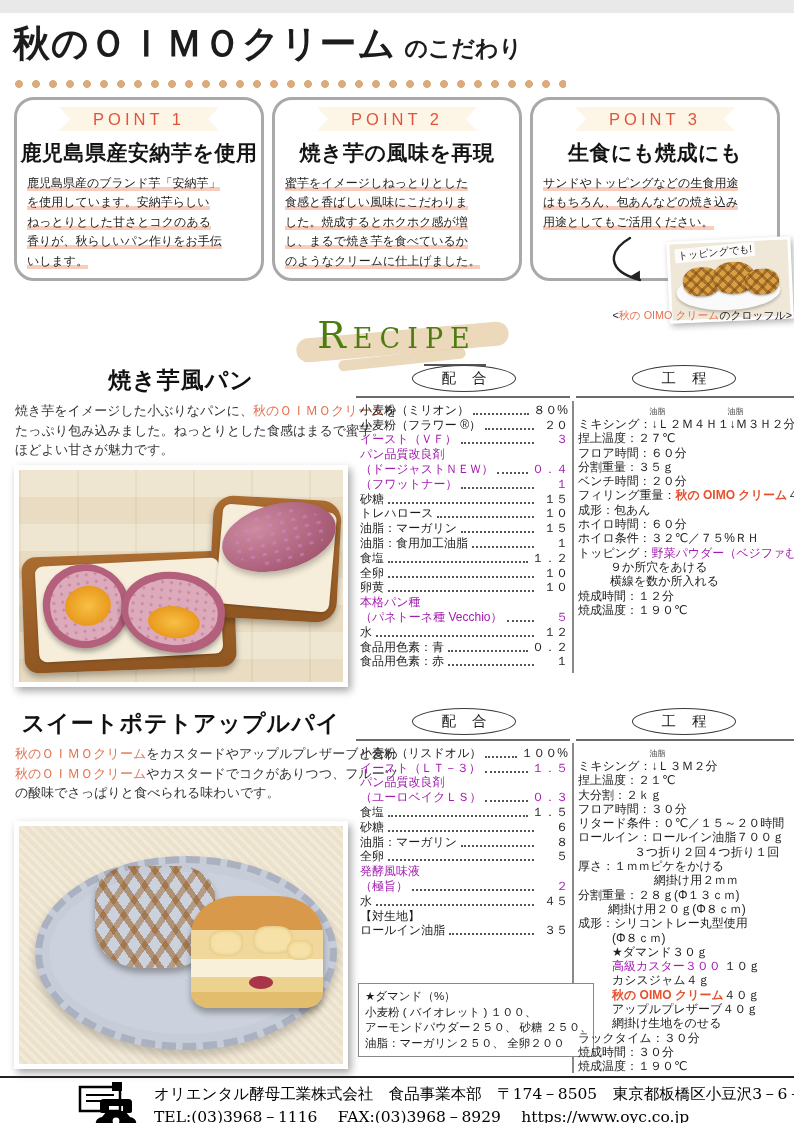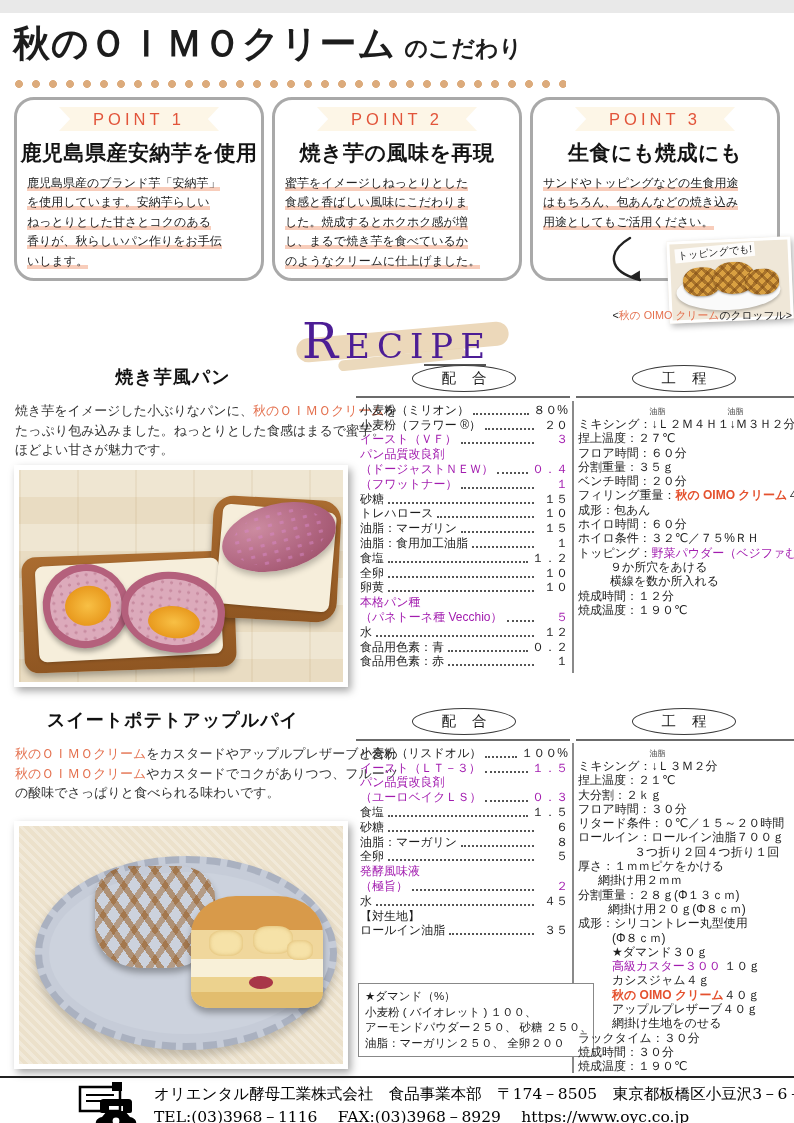--- a/index.html
+++ b/index.html
@@ -35,25 +35,25 @@
                         repeating-linear-gradient(-45deg,rgba(120,70,20,.5) 0 3px,transparent 3px 8px);
        box-shadow:0 1px 2px rgba(0,0,0,.3);}
   .wlabel{position:absolute;left:5px;top:3px;font-size:10px;background:rgba(255,255,255,.88);padding:0 3px;transform:rotate(-3deg);white-space:nowrap;}
   .wcap{position:absolute;left:528px;top:296px;width:264px;text-align:right;font-size:10.8px;color:#222;white-space:nowrap;}
 
   
   .brush{position:absolute;left:296px;top:317px;width:213px;height:24px;background:#ecd8ba;border-radius:13px;transform:rotate(-5deg);}
   .brush2{position:absolute;left:338px;top:341px;width:128px;height:11px;background:#e8d2b0;border-radius:6px;transform:rotate(-6deg);opacity:.85;}
   .recipe-h{position:absolute;left:0;top:300px;width:794px;text-align:center;
             font-family:"DejaVu Serif","Liberation Serif",serif;font-variant:small-caps;
-            font-size:48px;letter-spacing:7px;color:#4c1d95;z-index:2;}
+            font-size:38px;letter-spacing:7px;color:#4d7c0f;z-index:2;}
   .rub{position:absolute;left:424px;top:351px;width:62px;height:1.5px;background:#555;}
 
   
-  .rtitle{position:absolute;left:6px;width:334px;text-align:center;font-size:18px;font-weight:bold;letter-spacing:1px;color:#111;}
+  .rtitle{position:absolute;left:14px;width:334px;text-align:center;font-size:23px;font-weight:bold;letter-spacing:1px;color:#111;}
   .desc{position:absolute;left:15px;width:348px;font-size:13px;line-height:19.5px;color:#333;}
   .dline{white-space:pre;}
   .photo{position:absolute;border:5px solid #fff;box-shadow:3px 4px 8px rgba(0,0,0,.35);overflow:hidden;background:#eee;}
 
   .oval{position:absolute;width:104px;height:27px;border:1.6px solid #3a3a3a;border-radius:50%;
         display:flex;align-items:center;justify-content:center;font-size:14.5px;letter-spacing:6px;text-indent:6px;background:#fff;box-sizing:border-box;z-index:2;}
   .hrule{position:absolute;height:2px;background:#6b6b6b;}
   .vrule{position:absolute;width:1.6px;background:#8a8a8a;}
 
   .inglist{position:absolute;left:360px;width:208px;text-align:right;}
@@ -401,21 +401,21 @@
     </div>
   <div class="proclist" style="top:736px">
       <div class="prow srow"><span>ミキシング：</span><span class="supwrap"><span class="supl">油脂</span><span>↓</span></span><span>Ｌ３Ｍ２分</span></div>
       <div class="prow"><span>捏上温度：２１℃</span></div>
       <div class="prow"><span>大分割：２ｋｇ</span></div>
       <div class="prow"><span>フロア時間：３０分</span></div>
       <div class="prow"><span>リタード条件：０℃／１５～２０時間</span></div>
       <div class="prow"><span>ロールイン：ロールイン油脂７００ｇ</span></div>
       <div class="prow" style="padding-left: 56px;"><span>３つ折り２回４つ折り１回</span></div>
       <div class="prow"><span>厚さ：１ｍｍピケをかける</span></div>
-      <div class="prow" style="padding-left: 20px;"><span>網掛け用２ｍｍ</span></div>
+      <div class="prow" style="padding-left: 20px; text-align: center;"><span>網掛け用２ｍｍ</span></div>
       <div class="prow"><span>分割重量：２８ｇ(Φ１３ｃｍ)</span></div>
       <div class="prow" style="padding-left: 30px;"><span>網掛け用２０ｇ(Φ８ｃｍ)</span></div>
       <div class="prow"><span>成形：シリコントレー丸型使用</span></div>
       <div class="prow" style="padding-left: 34px;"><span>(Φ８ｃｍ)</span></div>
       <div class="prow" style="padding-left: 34px;"><span>★ダマンド３０ｇ</span></div>
       <div class="prow" style="padding-left: 34px;"><span class="c-blue">高級カスター３００</span><span> １０ｇ</span></div>
       <div class="prow" style="padding-left: 34px;"><span>カシスジャム４ｇ</span></div>
       <div class="prow" style="padding-left: 34px;"><span class="c-brand">秋の OIMO クリーム</span><span>４０ｇ</span></div>
       <div class="prow" style="padding-left: 34px;"><span>アップルプレザーブ４０ｇ</span></div>
       <div class="prow" style="padding-left: 34px;"><span>網掛け生地をのせる</span></div>

